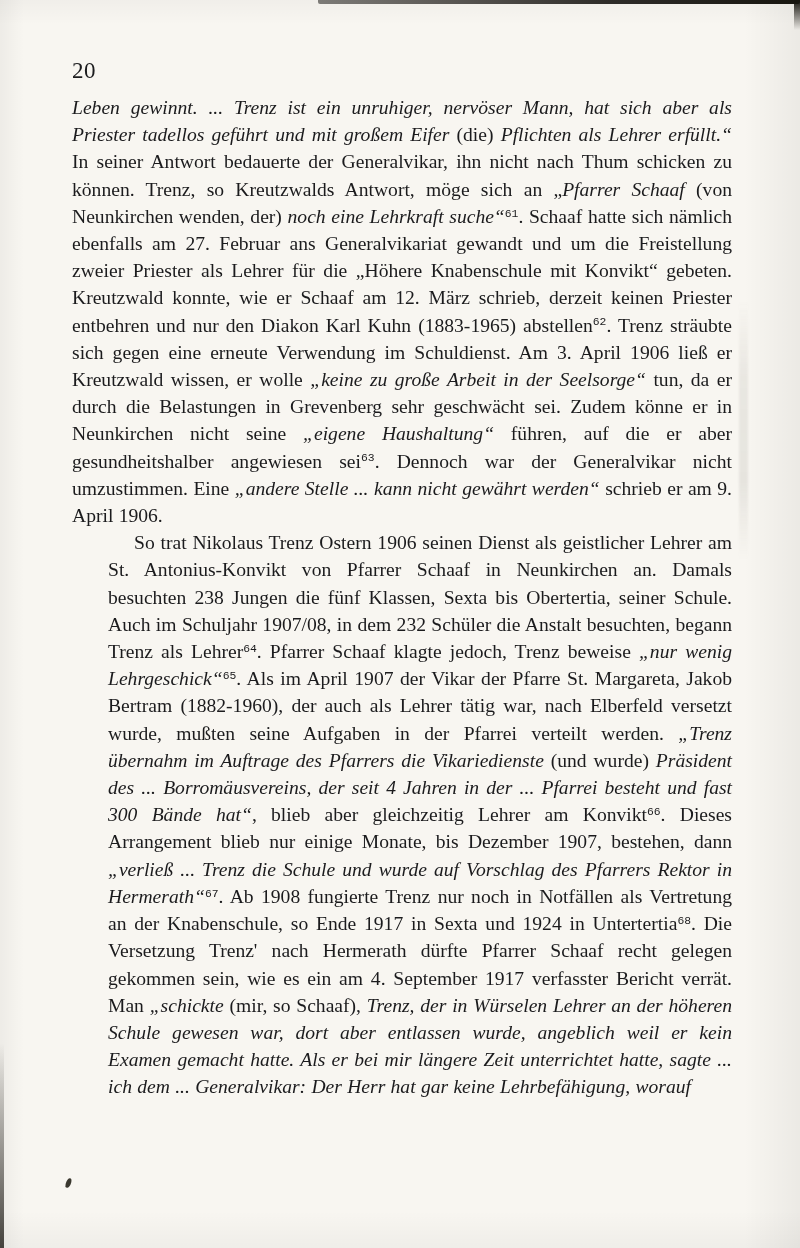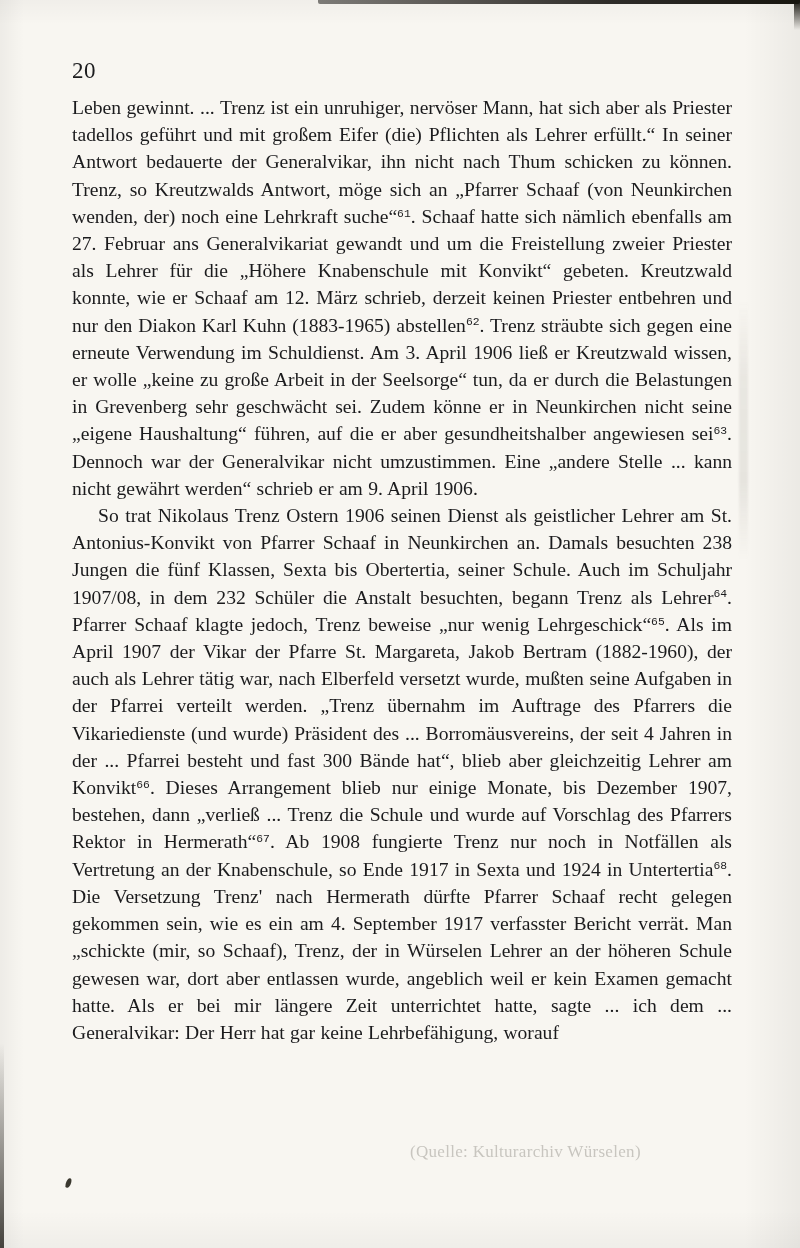--- a/index.html
+++ b/index.html
@@ -29,22 +29,22 @@
     position: absolute;
     left: 72px; top: 94px;
     width: 660px;
     font-size: 19.6px;
     line-height: 27.2px;
     text-align: justify;
     color: #1b1b1d;
     word-spacing: 0.02em;
   }
   .text-block p { margin: 0; padding: 0; }
-  .text-block p.indent { text-indent: 26px; }
-  .it { }
+  .text-block p.indent { text-indent: 26px; margin-left: 36px; }
+  .it { font-style: italic; }
   sup.fn {
     font-size: 0.58em;
     line-height: 0;
     position: relative;
     top: -0.55em;
     vertical-align: baseline;
     font-family: Liberation Mono, monospace;
   }
   
   .edge-top {
@@ -92,15 +92,14 @@
   <div class="edge-left-bottom"></div>
   <div class="show-streak"></div>
 
   <div class="page-number">20</div>
 
   <div class="text-block">
       <p class=""><span class="it">Leben gewinnt. ... Trenz ist ein unruhiger, nervöser Mann, hat sich aber als Priester tadellos geführt und mit großem Eifer </span><span>(die) </span><span class="it">Pflichten als Lehrer erfüllt.“</span><span> In seiner Antwort bedauerte der Generalvikar, ihn nicht nach Thum schicken zu können. Trenz, so Kreutzwalds Antwort, möge sich an „</span><span class="it">Pfarrer Schaaf </span><span>(von Neunkirchen wenden, der) </span><span class="it">noch eine Lehrkraft suche“</span><sup class="fn">61</sup><span>. Schaaf hatte sich nämlich ebenfalls am 27. Februar ans Generalvikariat gewandt und um die Freistellung zweier Priester als Lehrer für die „Höhere Knabenschule mit Konvikt“ gebeten. Kreutzwald konnte, wie er Schaaf am 12. März schrieb, derzeit keinen Priester entbehren und nur den Diakon Karl Kuhn (1883-1965) abstellen</span><sup class="fn">62</sup><span>. Trenz sträubte sich gegen eine erneute Verwendung im Schuldienst. Am 3. April 1906 ließ er Kreutzwald wissen, er wolle </span><span class="it">„keine zu große Arbeit in der Seelsorge“</span><span> tun, da er durch die Belastungen in Grevenberg sehr geschwächt sei. Zudem könne er in Neunkirchen nicht seine </span><span class="it">„eigene Haushaltung“</span><span> führen, auf die er aber gesundheitshalber angewiesen sei</span><sup class="fn">63</sup><span>. Dennoch war der Generalvikar nicht umzustimmen. Eine </span><span class="it">„andere Stelle ... kann nicht gewährt werden“</span><span> schrieb er am 9. April 1906.</span></p>
       <p class="indent"><span>So trat Nikolaus Trenz Ostern 1906 seinen Dienst als geistlicher Lehrer am St. Antonius-Konvikt von Pfarrer Schaaf in Neunkirchen an. Damals besuchten 238 Jungen die fünf Klassen, Sexta bis Obertertia, seiner Schule. Auch im Schuljahr 1907/08, in dem 232 Schüler die Anstalt besuchten, begann Trenz als Lehrer</span><sup class="fn">64</sup><span>. Pfarrer Schaaf klagte jedoch, Trenz beweise </span><span class="it">„nur wenig Lehrgeschick“</span><sup class="fn">65</sup><span>. Als im April 1907 der Vikar der Pfarre St. Margareta, Jakob Bertram (1882-1960), der auch als Lehrer tätig war, nach Elberfeld versetzt wurde, mußten seine Aufgaben in der Pfarrei verteilt werden. </span><span class="it">„Trenz übernahm im Auftrage des Pfarrers die Vikariedienste </span><span>(und wurde) </span><span class="it">Präsident des ... Borromäusvereins, der seit 4 Jahren in der ... Pfarrei besteht und fast 300 Bände hat“</span><span>, blieb aber gleichzeitig Lehrer am Konvikt</span><sup class="fn">66</sup><span>. Dieses Arrangement blieb nur einige Monate, bis Dezember 1907, bestehen, dann </span><span class="it">„verließ ... Trenz die Schule und wurde auf Vorschlag des Pfarrers Rektor in Hermerath“</span><sup class="fn">67</sup><span>. Ab 1908 fungierte Trenz nur noch in Notfällen als Vertretung an der Knabenschule, so Ende 1917 in Sexta und 1924 in Untertertia</span><sup class="fn">68</sup><span>. Die Versetzung Trenz' nach Hermerath dürfte Pfarrer Schaaf recht gelegen gekommen sein, wie es ein am 4. September 1917 verfasster Bericht verrät. Man </span><span class="it">„schickte </span><span>(mir, so Schaaf), </span><span class="it">Trenz, der in Würselen Lehrer an der höheren Schule gewesen war, dort aber entlassen wurde, angeblich weil er kein Examen gemacht hatte. Als er bei mir längere Zeit unterrichtet hatte, sagte ... ich dem ... Generalvikar: Der Herr hat gar keine Lehrbefähigung, worauf</span></p>
     </div>
 
-  <div class="show-through">(Quelle: Kulturarchiv Würselen)</div>
   <div class="speck"></div>
 </div>
 
 </body></html>

